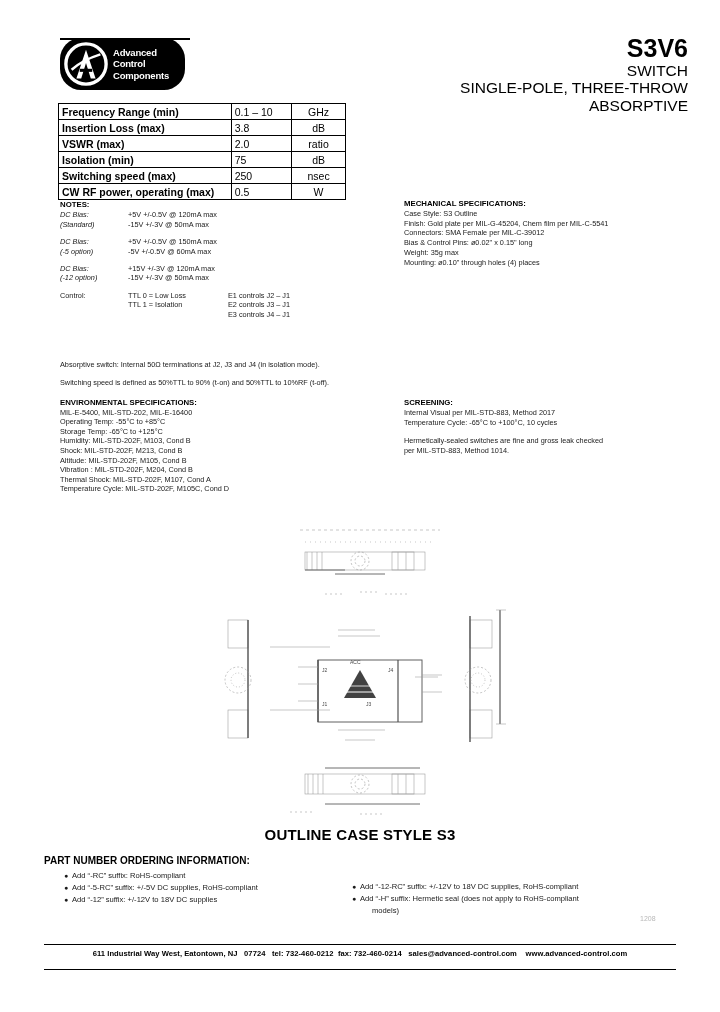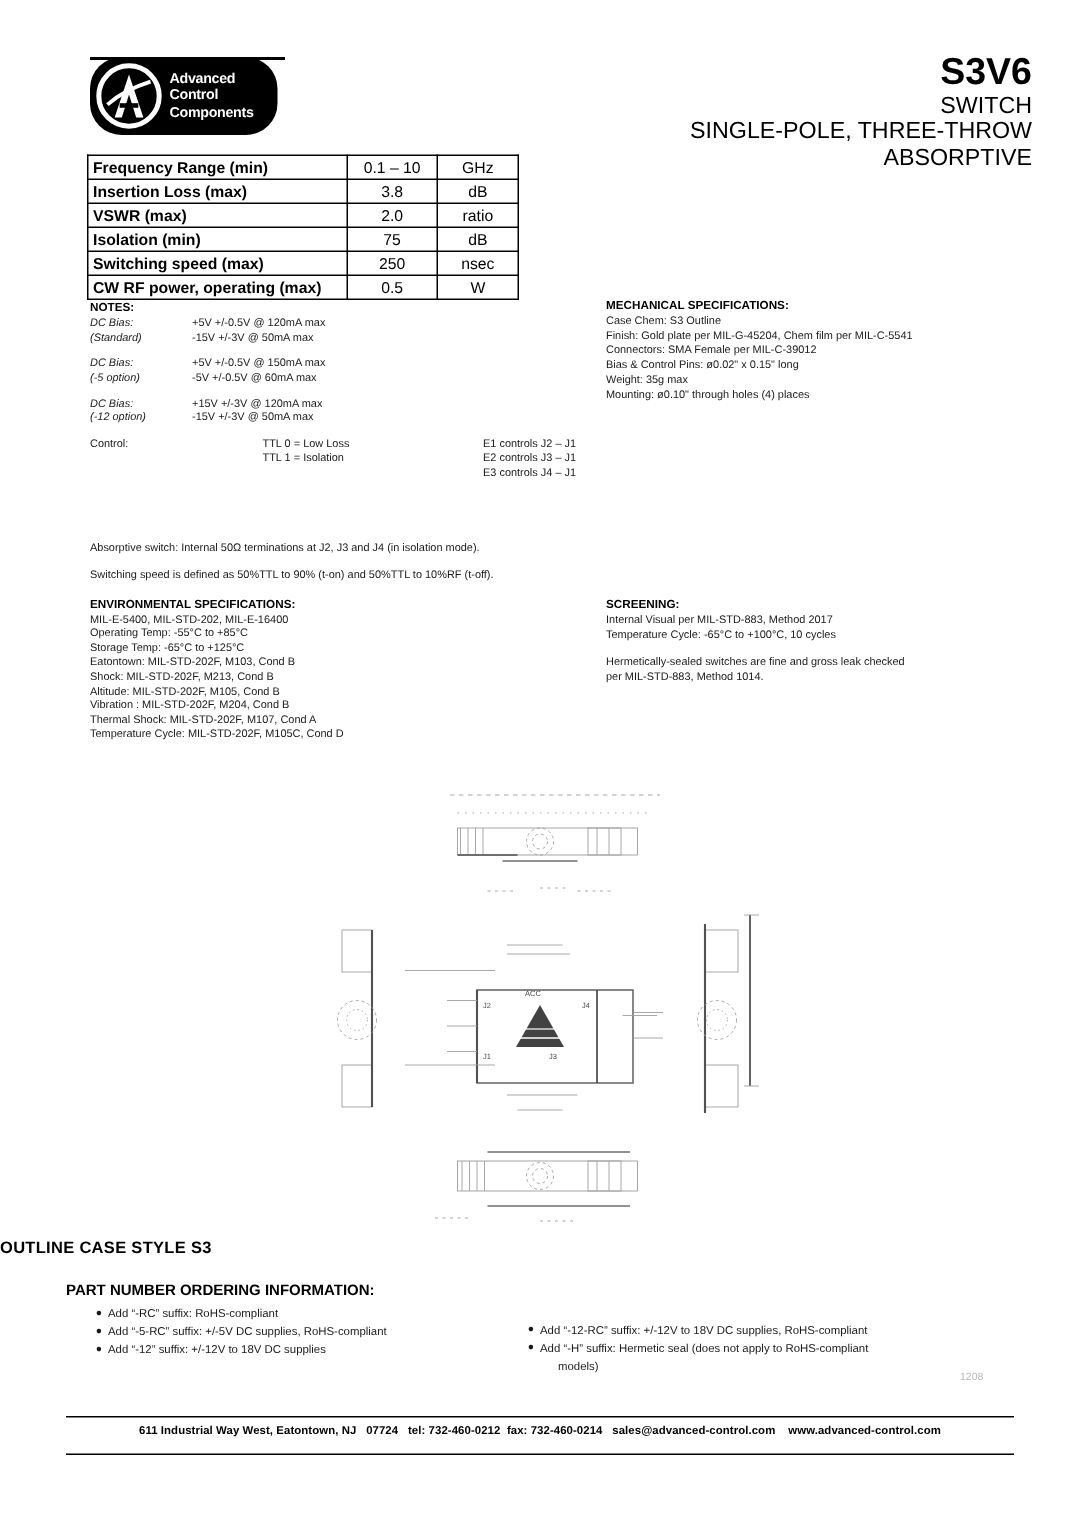--- a/index.html
+++ b/index.html
@@ -91,21 +91,21 @@
     padding: 1px 3px;
     height: 13px;
     font-weight: bold;
   }
   .spec-table td.param {
     width: 180px;
     text-align: left;
   }
   .spec-table td.val {
     width: 58px;
-    text-align: center;
+    text-align: left;
     font-weight: normal;
   }
   .spec-table td.unit {
     width: 50px;
     text-align: center;
     font-weight: normal;
   }
 
   
   .notes {
@@ -130,21 +130,20 @@
     flex: 0 0 68px;
     font-style: italic;
   }
   .note-val {
     flex: 1 1 auto;
   }
   .note-gap { height: 8px; }
 
   .ctrl-row {
     display: flex;
-    gap: 47px;
   }
   .ctrl-label { width: 68px; flex: 0 0 68px; }
   .ctrl-mid { width: 100px; flex: 0 0 100px; }
   .ctrl-right { flex: 1 1 auto; }
 
   .para {
     position: absolute;
     left: 60px;
     width: 350px;
     font-size: 7.3px;
@@ -193,21 +192,22 @@
     width: 400px;
     height: 310px;
   }
   .drawing-area svg {
     display: block;
   }
   .drawing-caption {
     position: absolute;
     left: 0; top: 826px;
     width: 720px;
-    font-size: 11px;
+    text-align: center;
+    font-size: 15px;
     font-weight: bold;
     letter-spacing: 0.2px;
   }
 
   
   .ordering-head {
     position: absolute;
     left: 44px; top: 855px;
     font-size: 10px;
     font-weight: bold;
@@ -387,33 +387,33 @@
 
   <div class="para" id="abs-note">Absorptive switch: Internal 50Ω terminations at J2, J3 and J4 (in isolation mode).</div>
   <div class="para" id="speed-note">Switching speed is defined as 50%TTL to 90% (t-on) and 50%TTL to 10%RF (t-off).</div>
 
   <div class="env">
     <div class="sec-head">ENVIRONMENTAL SPECIFICATIONS:</div>
     <div id="env-lines">
         <div>MIL-E-5400, MIL-STD-202, MIL-E-16400</div>
         <div>Operating Temp: -55°C to +85°C</div>
         <div>Storage Temp: -65°C to +125°C</div>
-        <div>Eatontown: MIL-STD-202F, M103, Cond B</div>
+        <div>Humidity: MIL-STD-202F, M103, Cond B</div>
         <div>Shock: MIL-STD-202F, M213, Cond B</div>
         <div>Altitude: MIL-STD-202F, M105, Cond B</div>
         <div>Vibration : MIL-STD-202F, M204, Cond B</div>
         <div>Thermal Shock: MIL-STD-202F, M107, Cond A</div>
         <div>Temperature Cycle: MIL-STD-202F, M105C, Cond D</div>
       </div>
   </div>
 
   <div class="mech">
     <div class="sec-head">MECHANICAL SPECIFICATIONS:</div>
     <div id="mech-lines">
-        <div>Case Chem: S3 Outline</div>
+        <div>Case Style: S3 Outline</div>
         <div>Finish: Gold plate per MIL-G-45204, Chem film per MIL-C-5541</div>
         <div>Connectors: SMA Female per MIL-C-39012</div>
         <div>Bias &amp; Control Pins: ø0.02" x 0.15" long</div>
         <div>Weight: 35g max</div>
         <div>Mounting: ø0.10" through holes (4) places</div>
       </div>
   </div>
 
   <div class="screen">
     <div class="sec-head">SCREENING:</div>

